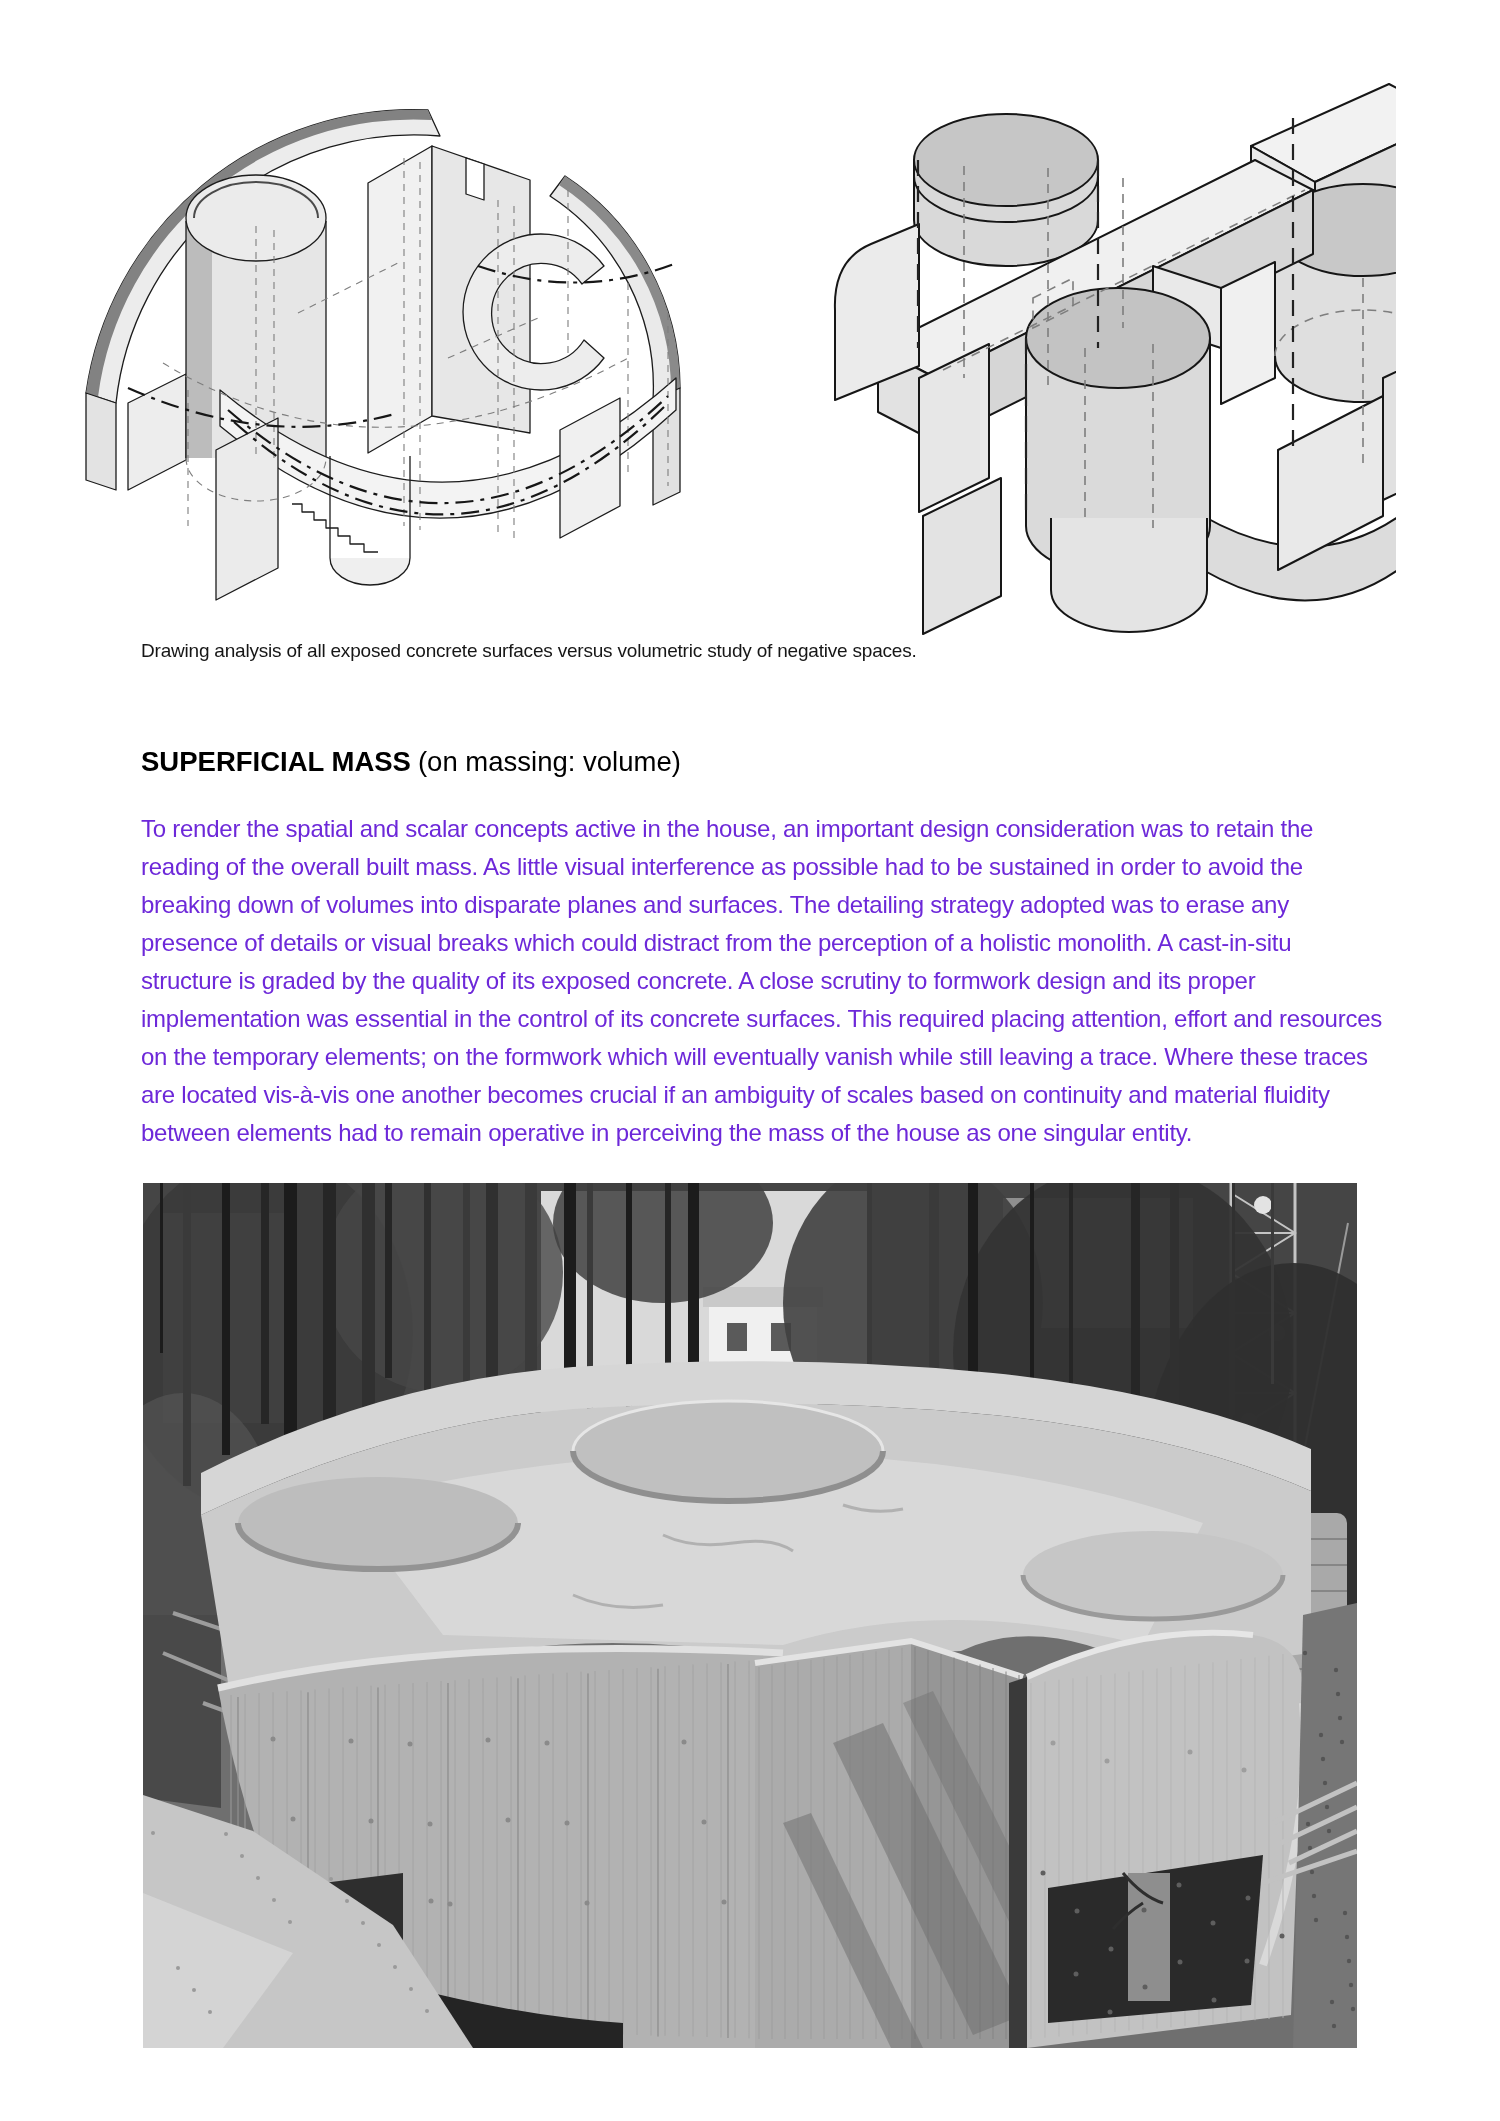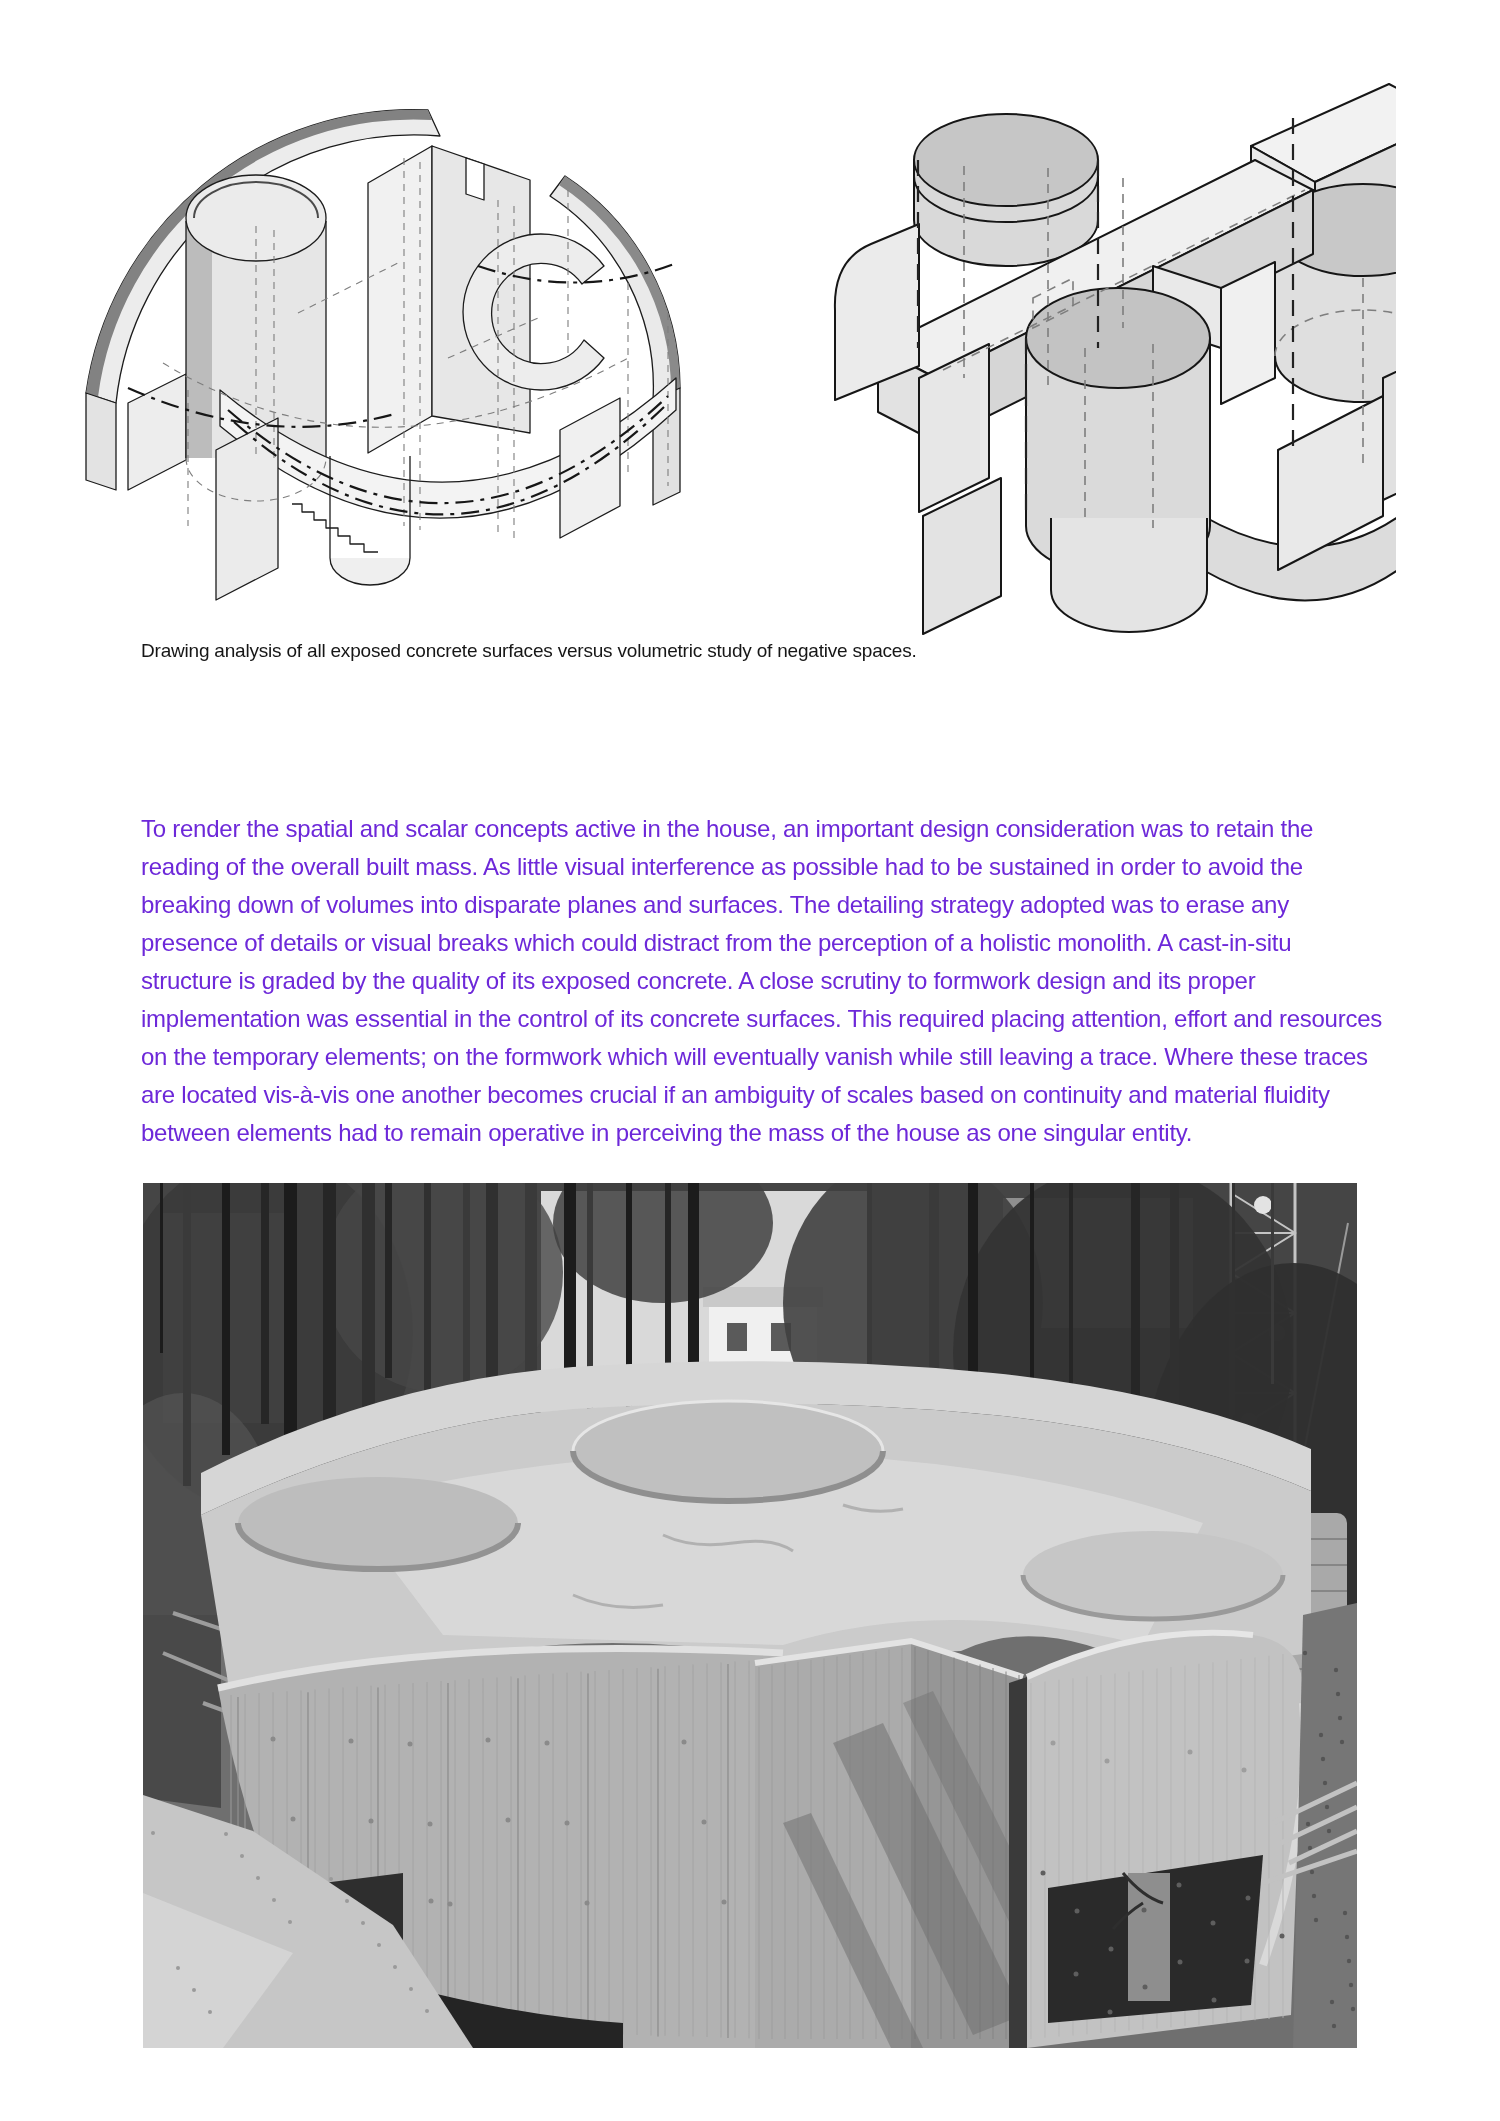--- a/index.html
+++ b/index.html
@@ -110,20 +110,21 @@
       <path d="M120,322 L482,142"></path>
       <path d="M210,250 l40,-20 l0,30 l-40,20 z"></path>
     </g>
     <g stroke="#222" stroke-width="2.2" stroke-dasharray="16 10" fill="none">
       <path d="M95,112 V300 M275,112 V300 M470,70 V400 M203,290 V470"></path>
     </g>
   </svg>
 
   <div class="caption">Drawing analysis of all exposed concrete surfaces versus volumetric study of negative spaces.</div>
 
+  <div class="heading"><span class="hb">SUPERFICIAL MASS</span><span class="hr">(on massing: volume)</span></div>
 
   <div class="bodytext">To render the spatial and scalar concepts active in the house, an important design consideration was to retain the reading of the overall built mass. As little visual interference as possible had to be sustained in order to avoid the breaking down of volumes into disparate planes and surfaces. The detailing strategy adopted was to erase any presence of details or visual breaks which could distract from the perception of a holistic monolith. A cast-in-situ structure is graded by the quality of its exposed concrete. A close scrutiny to formwork design and its proper implementation was essential in the control of its concrete surfaces. This required placing attention, effort and resources on the temporary elements; on the formwork which will eventually vanish while still leaving a trace.  Where these traces are located vis-à-vis one another becomes crucial if an ambiguity of scales based on continuity and material fluidity between elements had to remain operative in perceiving the mass of the house as one singular entity.</div>
 
   <svg class="photo" viewBox="0 0 1214 865" preserveAspectRatio="none">
     <rect width="1214" height="865" fill="#6f6f6f"></rect>
     <rect width="1214" height="432" fill="#454545"></rect>
 
     <g>
       <rect x="398" y="8" width="330" height="252" fill="#d9d9d9"></rect>
       <rect x="20" y="30" width="130" height="210" fill="#7d7d7d"></rect>

